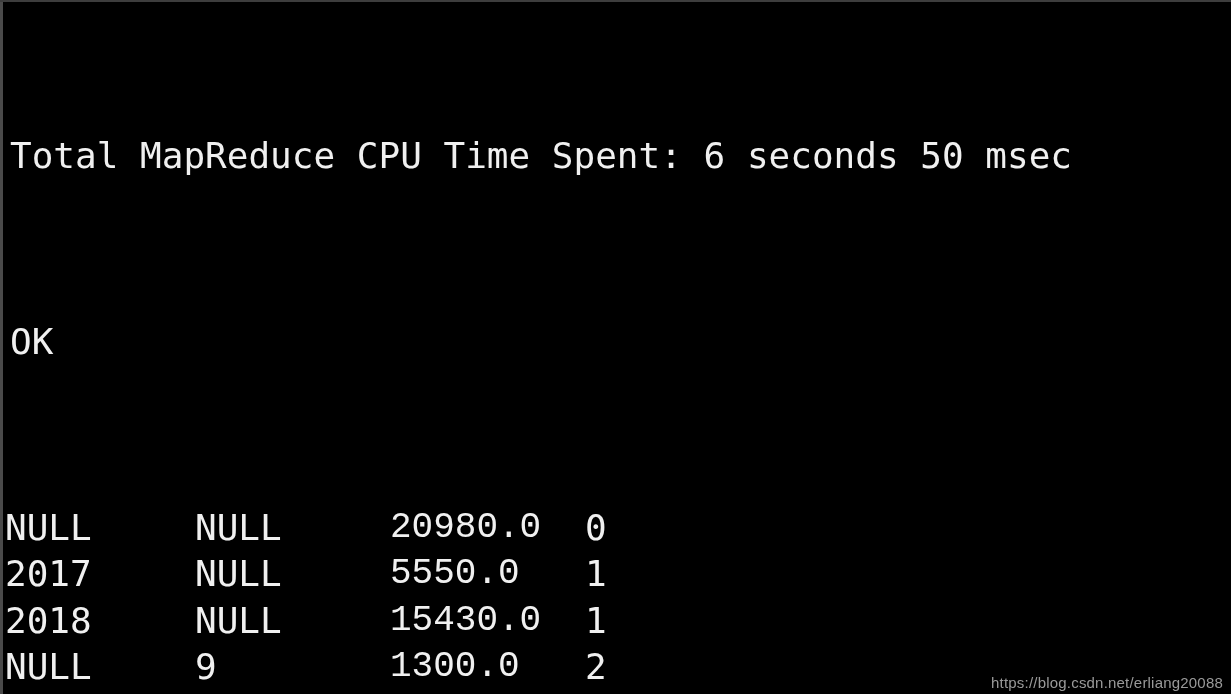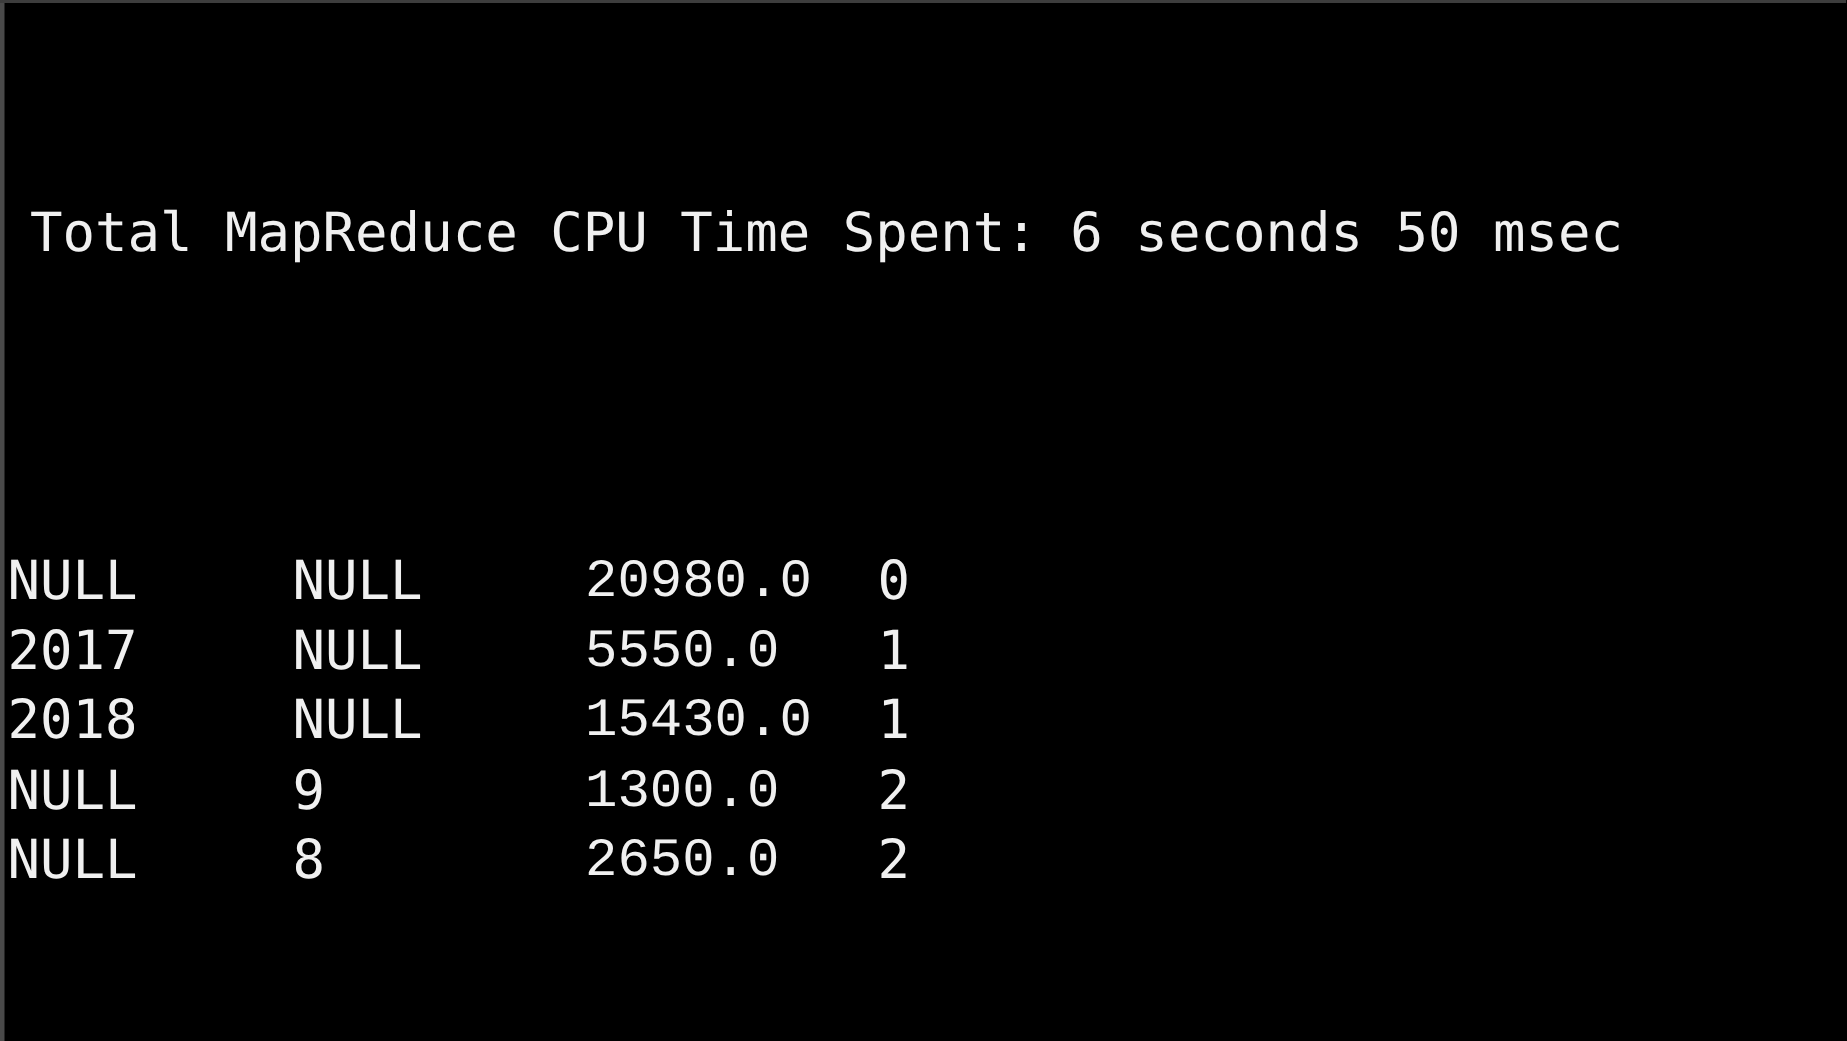--- a/index.html
+++ b/index.html
@@ -34,21 +34,21 @@
     width: 1231px;
     font-family: "DejaVu Sans Mono", "Liberation Mono", monospace;
     font-size: 36px;
     line-height: 46.5px;
     color: #f0f0f0;
     white-space: pre;
     letter-spacing: 0px;
   }
   .term-line {
     height: 46.5px;
-    padding-left: 20px;
+    padding-left: 10px;
     white-space: pre;
     font-variant-ligatures: none;
   }
   
   .row {
     display: block;
     height: 46.5px;
     white-space: pre;
   }
   .row > span {
@@ -76,19 +76,21 @@
 
 <div id="screen">
 
   <div id="edge-left"></div>
   <div id="edge-top"></div>
 
   <div id="terminal">
 
     <div class="term-line">Total MapReduce CPU Time Spent: 6 seconds 50 msec</div>
 
+    <div class="term-line">OK</div>
 
     <div id="rows"><div class="row"><span class="c1">NULL</span><span class="c2">NULL</span><span class="c3">20980.0</span><span class="c4">0</span></div><div class="row"><span class="c1">2017</span><span class="c2">NULL</span><span class="c3">5550.0</span><span class="c4">1</span></div><div class="row"><span class="c1">2018</span><span class="c2">NULL</span><span class="c3">15430.0</span><span class="c4">1</span></div><div class="row"><span class="c1">NULL</span><span class="c2">9</span><span class="c3">1300.0</span><span class="c4">2</span></div><div class="row"><span class="c1">NULL</span><span class="c2">8</span><span class="c3">2650.0</span><span class="c4">2</span></div></div>
 
   </div>
 
+  <div id="watermark">https://blog.csdn.net/erliang20088</div>
 
 </div>
 
 </body></html>

